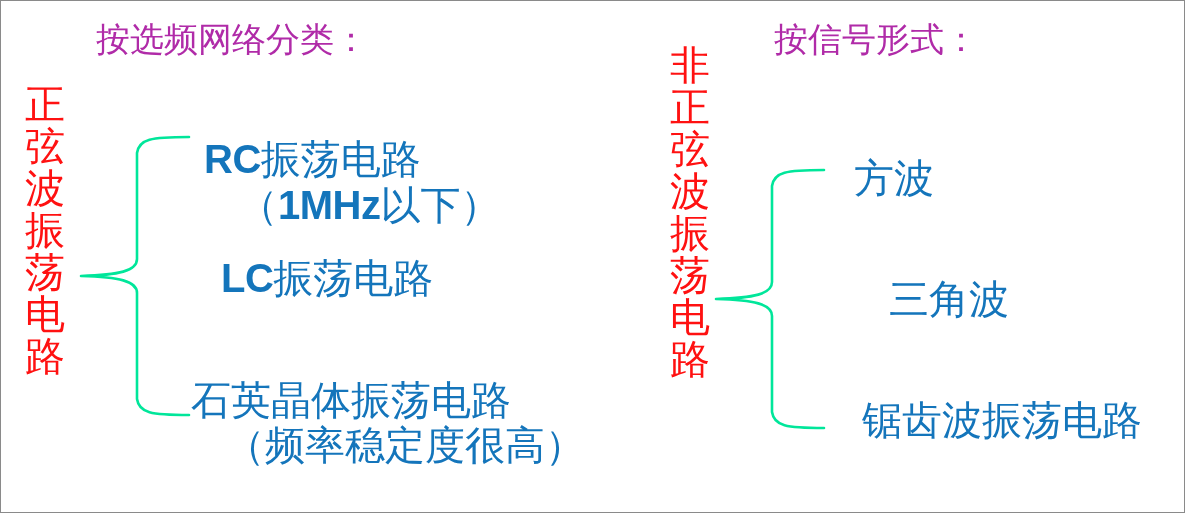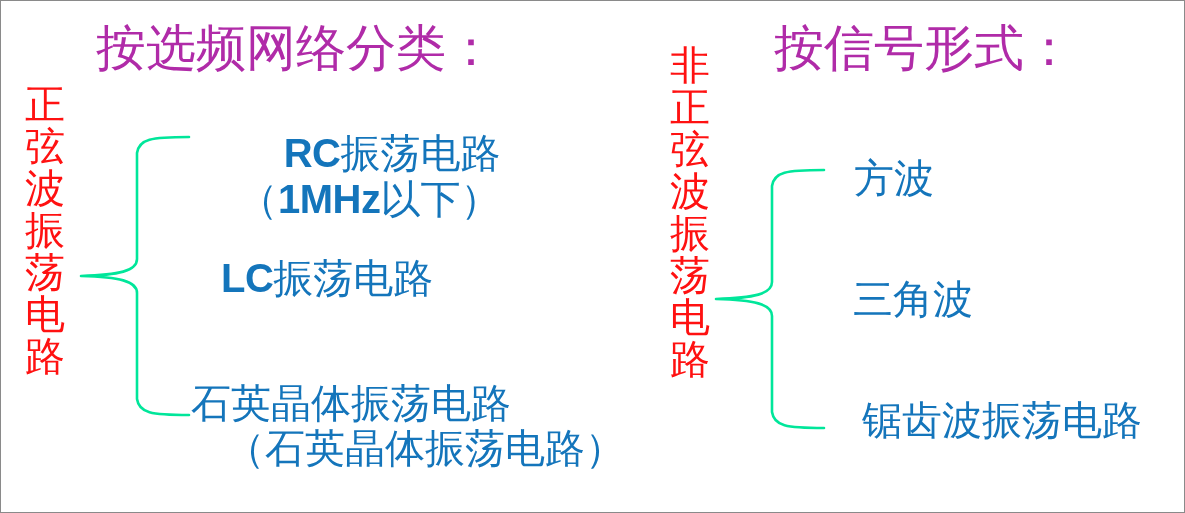--- a/index.html
+++ b/index.html
@@ -18,21 +18,21 @@
     box-sizing: border-box;
     border: 1px solid #8a8a8a;
     overflow: hidden;
   }
 
   
   .heading {
     position: absolute;
     color: #b02ba8;
     font-family: "Liberation Serif", "DejaVu Serif", serif;
-    font-size: 50px;
+    font-size: 34px;
     line-height: 1;
     white-space: nowrap;
     letter-spacing: 0px;
   }
   #heading-left  { left: 95px;  top: 22px; }
   #heading-right { left: 773px; top: 22px; }
 
   
   .vlabel {
     position: absolute;
@@ -72,25 +72,25 @@
   .item .line2 {
     display: block;
     padding-left: 34px;
   }
   .item .lat {
     font-family: "Liberation Sans", "DejaVu Sans", sans-serif;
     font-weight: bold;
     letter-spacing: -0.5px;
   }
 
-  #item-rc      { left: 203px; top: 130px; text-align: right; }
+  #item-rc      { left: 203px; top: 136px; }
   #item-lc      { left: 220px; top: 255px; }
-  #item-xtal    { left: 190px; top: 381px; }
+  #item-xtal    { left: 190px; top: 381px; font-family: Liberation Mono, monospace; }
   #item-square  { left: 853px; top: 156px; }
-  #item-tri     { left: 852px; top: 277px; }
+  #item-tri     { left: 888px; top: 277px; }
   #item-saw     { left: 837px; top: 398px; margin-left: 24px; }
 </style>
 </head>
 <body>
 
 <div id="slide">
 
   <div class="heading" id="heading-left">按选频网络分类：</div>
 
   <div class="vlabel" id="vlabel-left">
@@ -114,21 +114,21 @@
     <span class="line1"><span class="lat">RC</span><span>振荡电路</span></span>
     <span class="line2"><span>（</span><span class="lat">1MHz</span><span>以下）</span></span>
   </div>
 
   <div class="item" id="item-lc">
     <span class="line1"><span class="lat">LC</span><span>振荡电路</span></span>
   </div>
 
   <div class="item" id="item-xtal">
     <span class="line1">石英晶体振荡电路</span>
-    <span class="line2">（石英晶体振荡电路）</span>
+    <span class="line2">（频率稳定度很高）</span>
   </div>
 
   <div class="heading" id="heading-right">按信号形式：</div>
 
   <div class="vlabel" id="vlabel-right">
     <span class="ch">非</span>
     <span class="ch">正</span>
     <span class="ch">弦</span>
     <span class="ch">波</span>
     <span class="ch">振</span>

